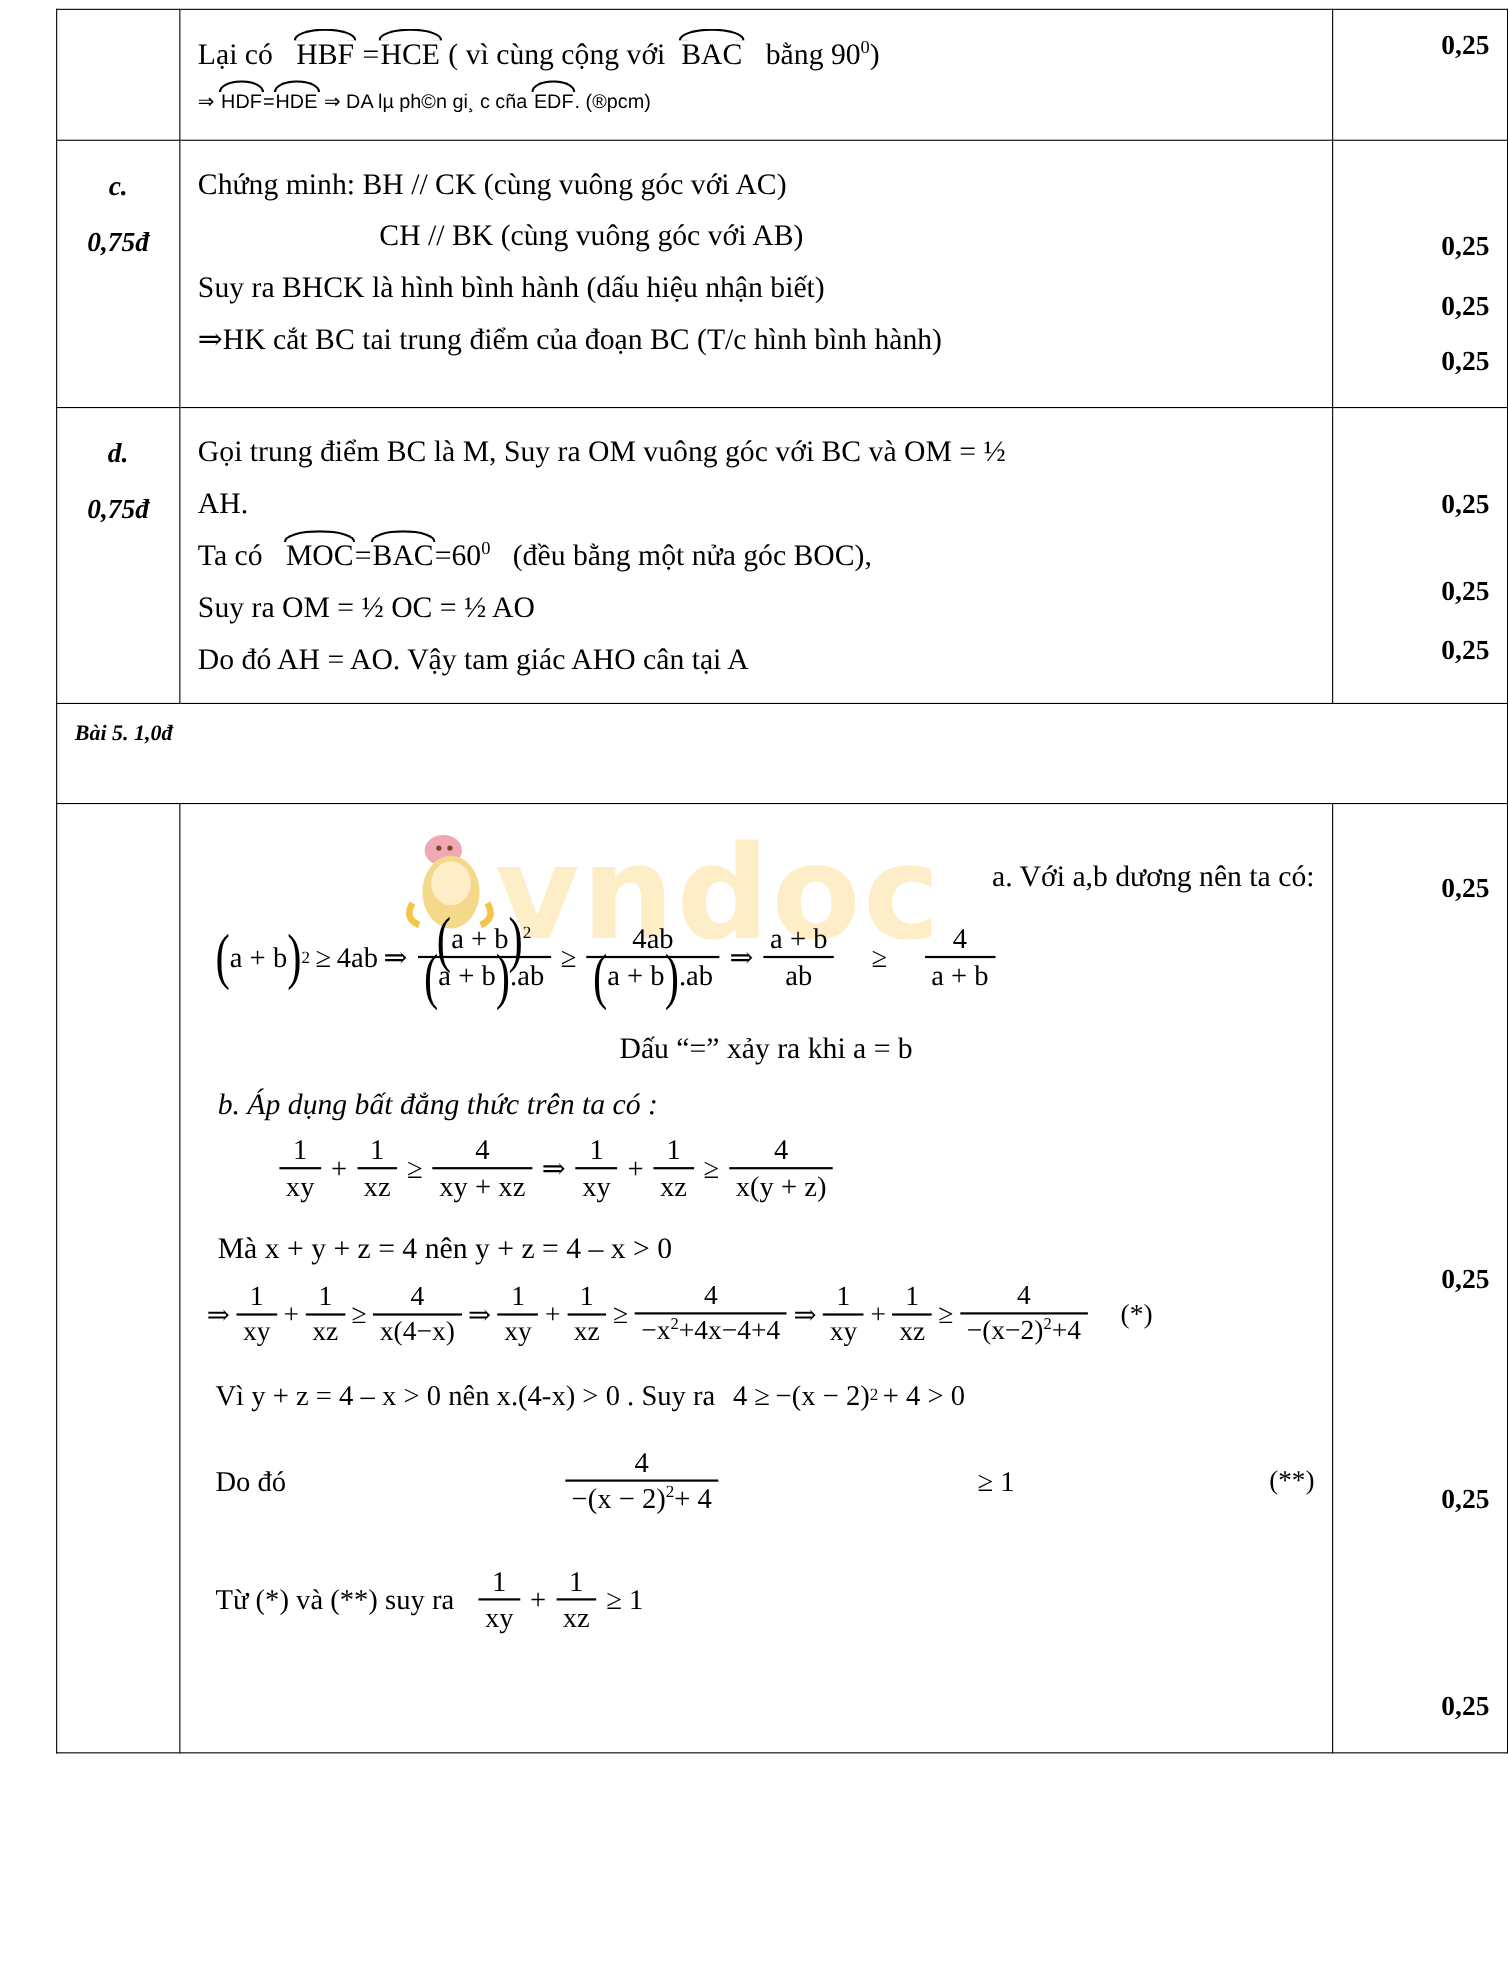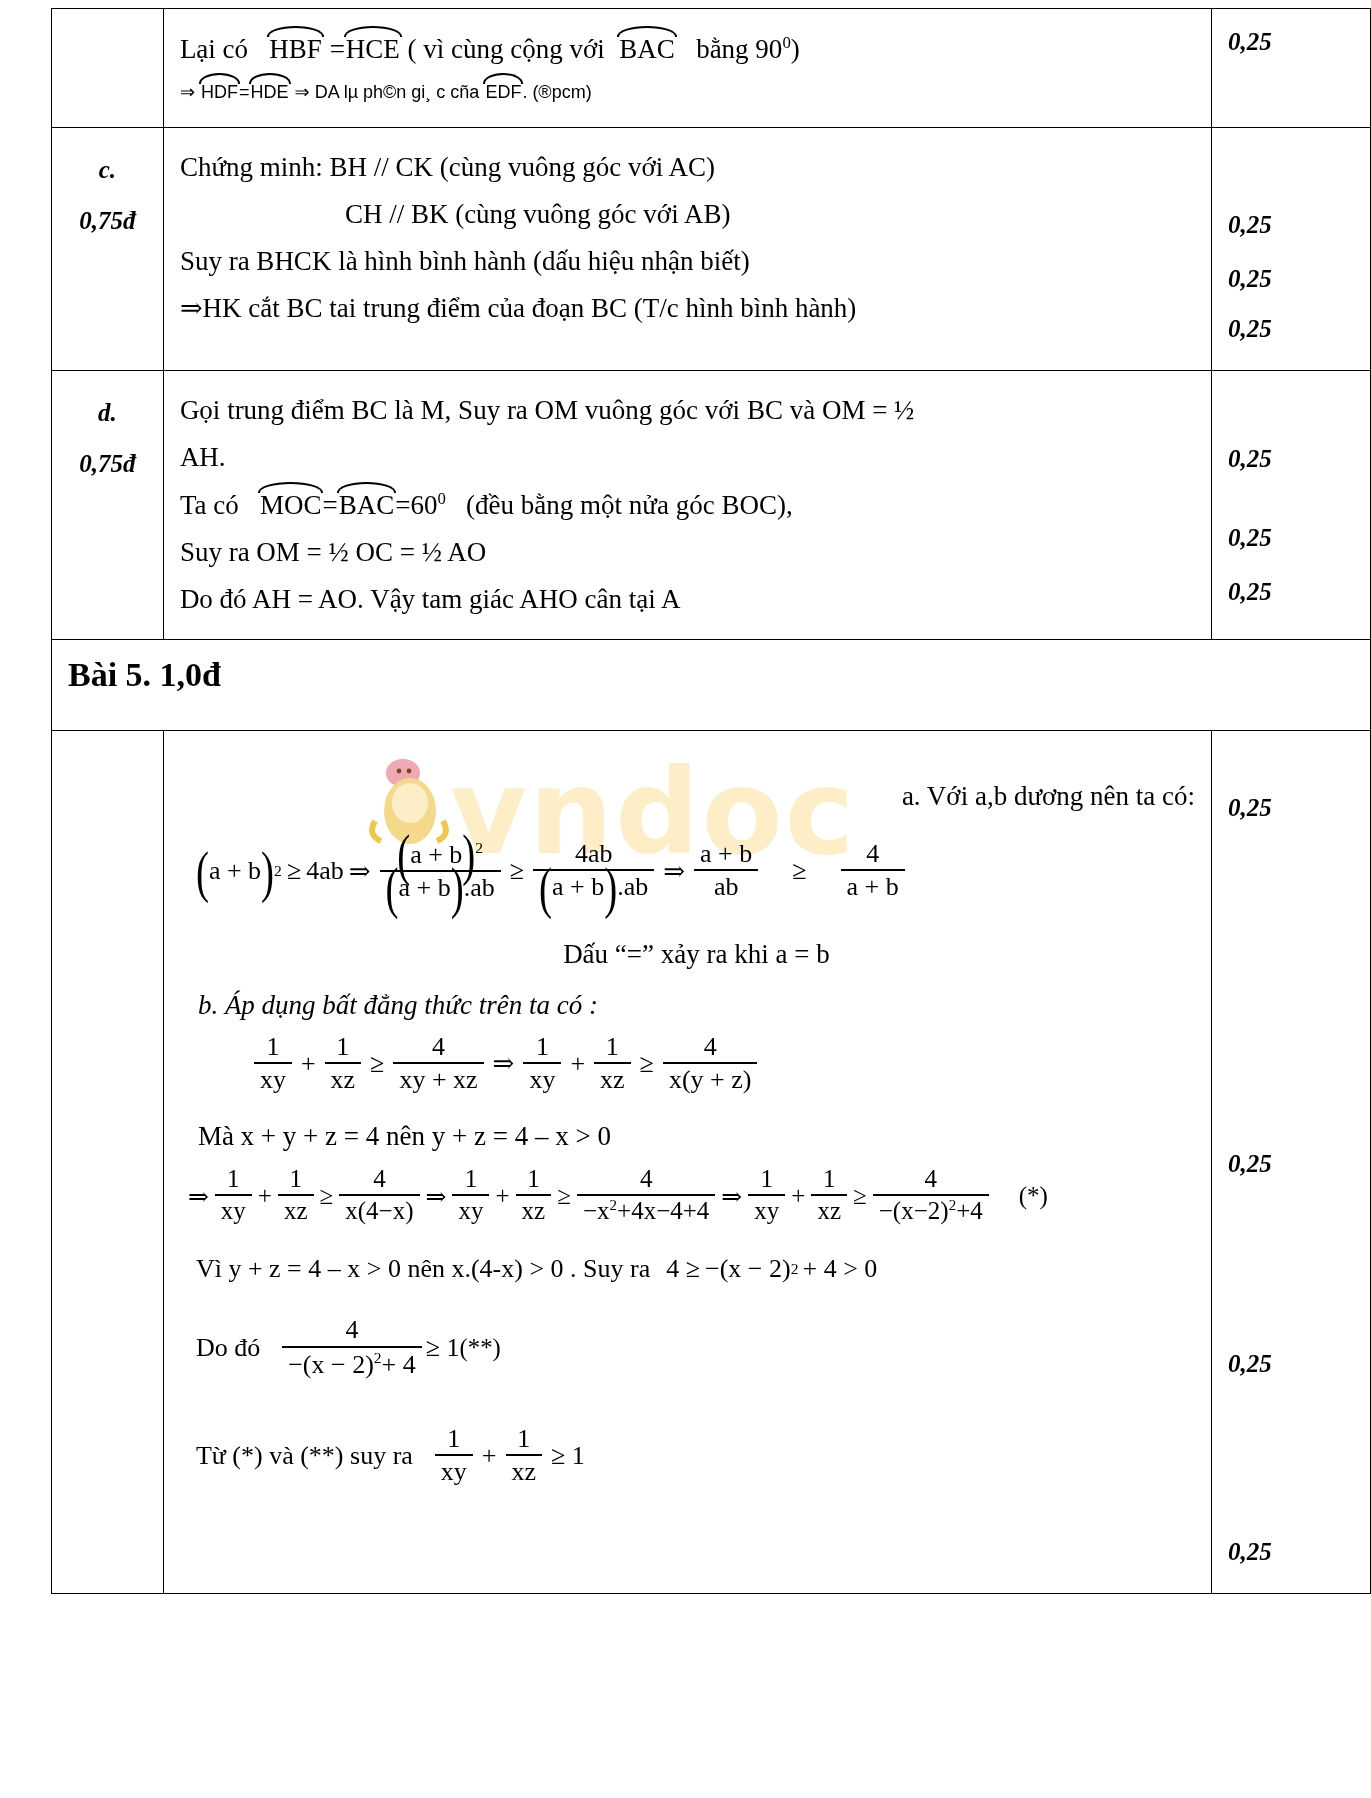--- a/index.html
+++ b/index.html
@@ -55,38 +55,37 @@
 
   .label-cell{
     text-align:center;
     font-style:italic;
     font-weight:bold;
     font-size:25px;
     padding-top:14px;
     line-height:2.05;
   }
   .score-cell{
-    text-align:left;
-    font-style:italic;
+    text-align:right;
     font-weight:bold;
     font-size:25px;
     line-height:1.2;
   }
   .body-cell{padding:4px 10px 6px 14px;}
   .line{
     font-size:27px;
     line-height:1.0;
     padding:10px 0 10px 0;
     white-space:nowrap;
   }
   .line.indent{padding-left:165px;}
   .line.small-ind{padding-left:18px;}
   .italic{font-style:italic;}
   .bai-cell{
-    font-weight:bold;font-size:34px;
+    font-weight:bold;font-style:italic;font-size:20px;
     padding:12px 0 12px 16px;
     height:58px;
   }
   
   .ang{position:relative;display:inline-block;padding:0 1px;}
   .ang::before{
     content:"";
     position:absolute;
     left:-1px;right:-1px;top:-10px;
     height:11px;
@@ -330,21 +329,21 @@
       </div>
 
       <div class="mrow" style="padding:22px 0 6px 16px;font-size:26px;">
         <span>Vì y + z = 4 – x &gt; 0 nên x.(4-x) &gt; 0 . Suy ra</span>
         <span style="margin-left:16px;">4 ≥</span>
         <span style="margin-left:5px;">−(x − 2)</span>
             <sup class="pw">2</sup>
             <span style="margin-left:4px;">+ 4 &gt; 0</span>
       </div>
 
-      <div class="mrow" style="padding:26px 0 6px 16px;font-size:26px;">
+      <div class="mrow" style="padding:26px 0 6px 16px;font-size:26px;justify-content:space-between;">
         <span>Do đó</span>
         <span class="frac" style="margin-left:22px;">
           <span class="num">4</span>
           <span class="den"><span>−(x − 2)</span><sup class="pw">2</sup><span>+ 4</span></span>
         </span>
         <span>≥ 1</span>
             <sup style="font-size:0.95em;vertical-align:baseline;">(**)</sup>
       </div>
 
       <div class="mrow" style="padding:40px 0 24px 16px;font-size:26px;">

